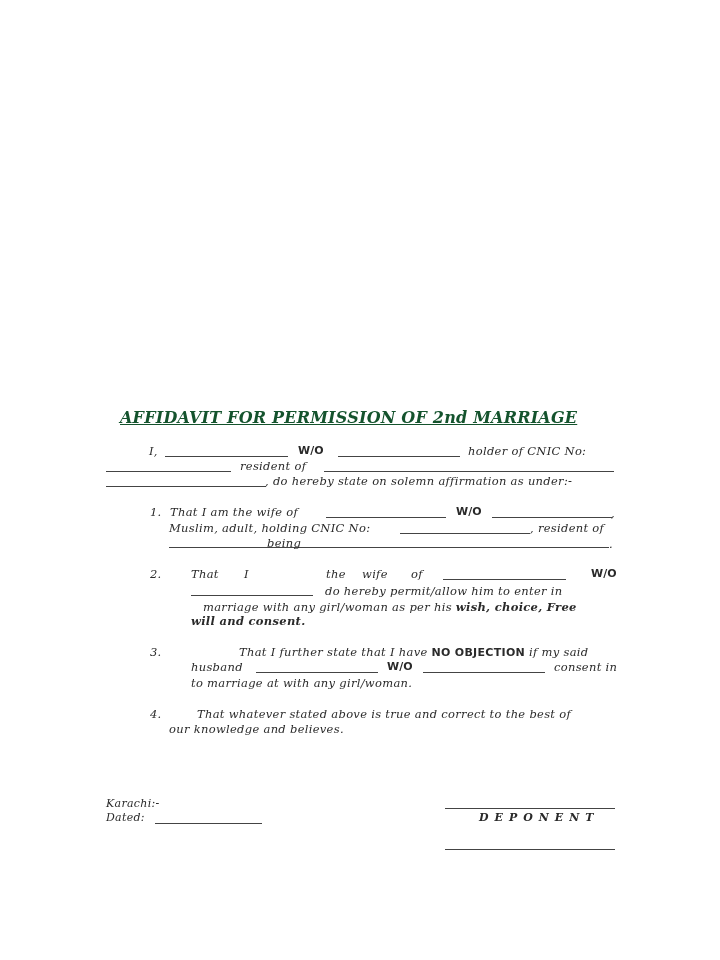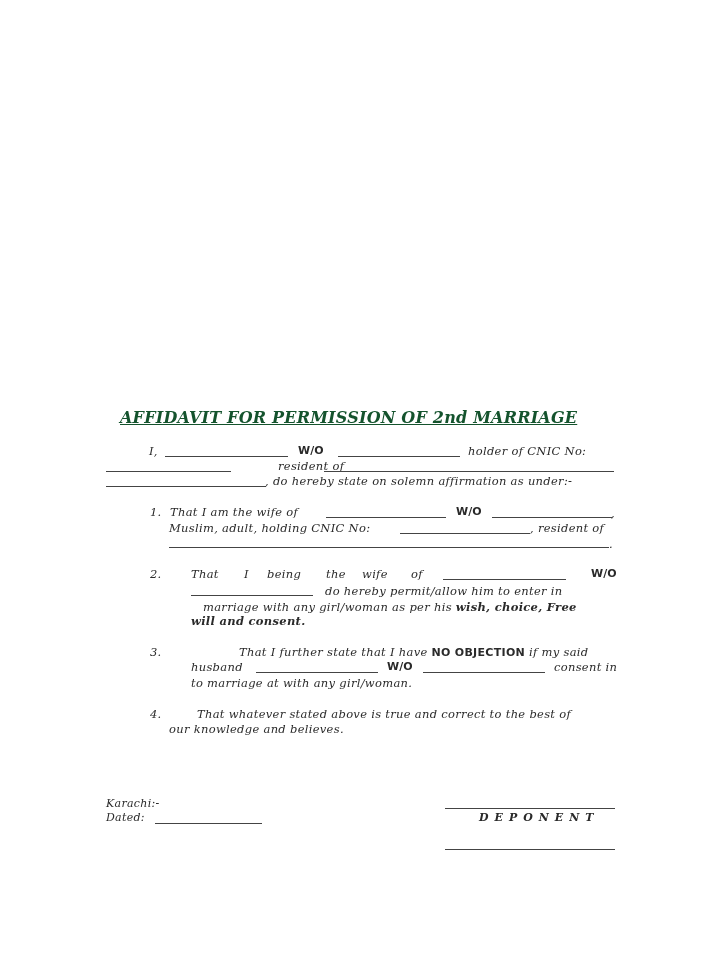--- a/index.html
+++ b/index.html
@@ -22,21 +22,21 @@
   <div class="abs title" style="left:120px; top:408px;">AFFIDAVIT FOR PERMISSION OF 2nd  MARRIAGE</div>
 
   <div>
     <span class="abs it" style="left:149px; top:444px;">I,</span>
     <div class="line" style="left:165px; top:456px; width:123px;"></div>
     <span class="abs wo" style="left:298px; top:444px;">W/O</span>
     <div class="line" style="left:338px; top:456px; width:122px;"></div>
     <span class="abs it" style="left:468px; top:444px;">holder  of  CNIC  No:</span>
 
     <div class="line" style="left:106px; top:471px; width:125px;"></div>
-    <span class="abs it" style="left:240px; top:459px;margin-left:38px;">resident  of</span>
+    <span class="abs it" style="left:240px; top:459px;">resident  of</span>
     <div class="line" style="left:324px; top:471px; width:290px;"></div>
 
     <div class="line" style="left:106px; top:486px; width:160px;"></div>
     <span class="abs it" style="left:265px; top:474px;">,  do hereby state on solemn affirmation as under:-</span>
   </div>
 
   <div>
     <span class="abs it" style="left:150px; top:505px;">1.</span>
     <span class="abs it" style="left:170px; top:505px;">That I am the wife of</span>
     <div class="line" style="left:326px; top:517px; width:120px;"></div>
@@ -49,21 +49,21 @@
     <span class="abs it" style="left:530px; top:521px;">, resident of</span>
 
     <div class="line" style="left:169px; top:547px; width:440px;"></div>
     <span class="abs it" style="left:609px; top:537px;">.</span>
   </div>
 
   <div>
     <span class="abs it" style="left:150px; top:567px;">2.</span>
     <span class="abs it" style="left:191px; top:567px;">That</span>
     <span class="abs it" style="left:244px; top:567px;">I</span>
-    <span class="abs it" style="left:267px; top:567px;">being</span>
+    <span class="abs it" style="left:267px; top:536px;">being</span>
     <span class="abs it" style="left:326px; top:567px;">the</span>
     <span class="abs it" style="left:362px; top:567px;">wife</span>
     <span class="abs it" style="left:411px; top:567px;">of</span>
     <div class="line" style="left:443px; top:579px; width:123px;"></div>
     <span class="abs wo" style="left:591px; top:567px;">W/O</span>
 
     <div class="line" style="left:191px; top:595px; width:122px;"></div>
     <span class="abs it" style="left:325px; top:584px;">do  hereby  permit/allow  him  to  enter  in</span>
 
     <span class="abs it" style="left:191px; top:600px;margin-left:12px;">

